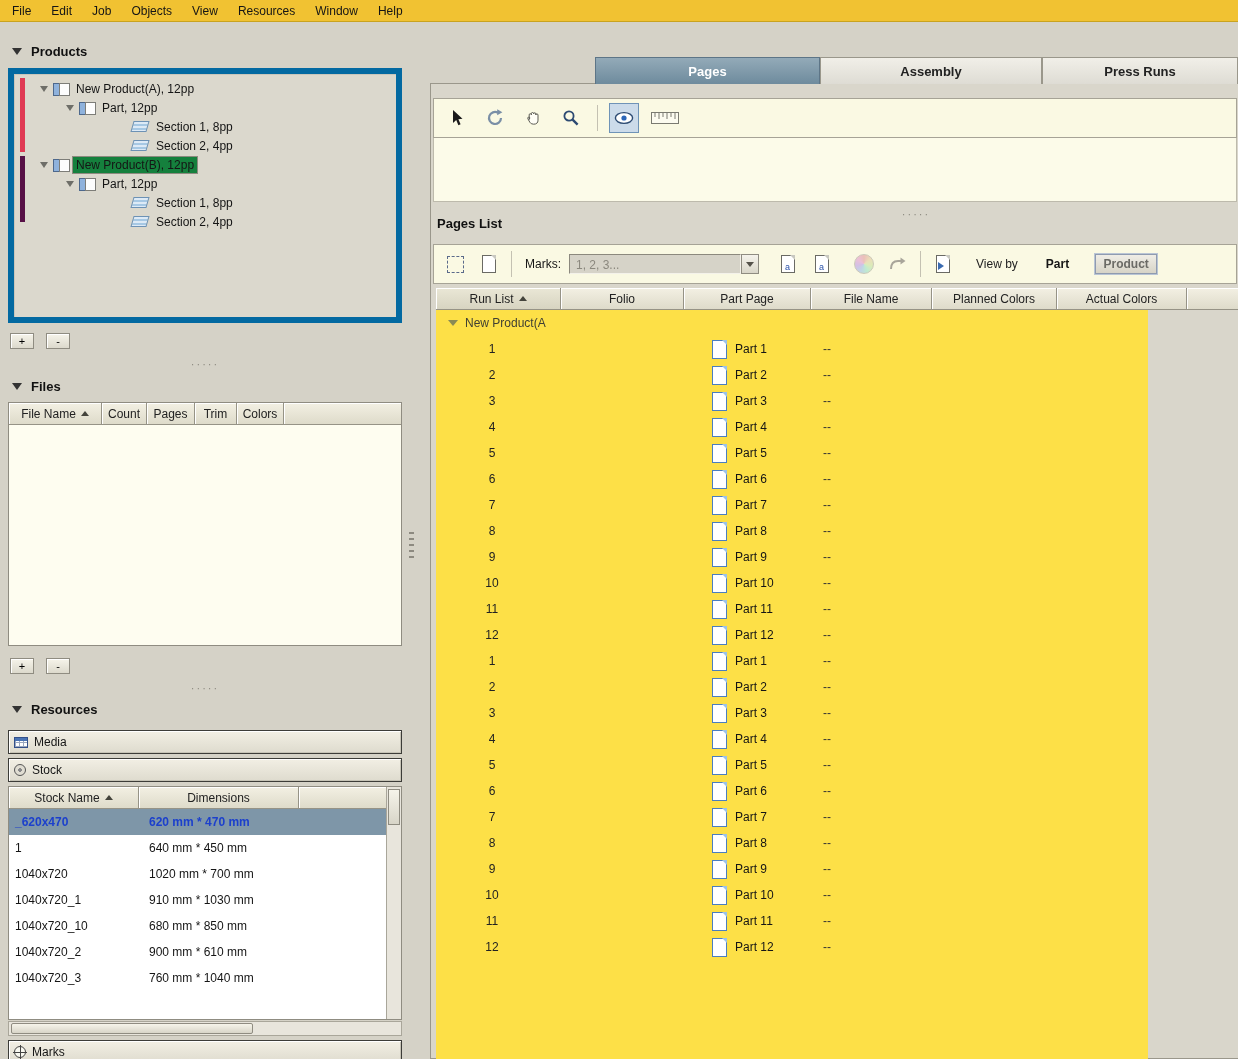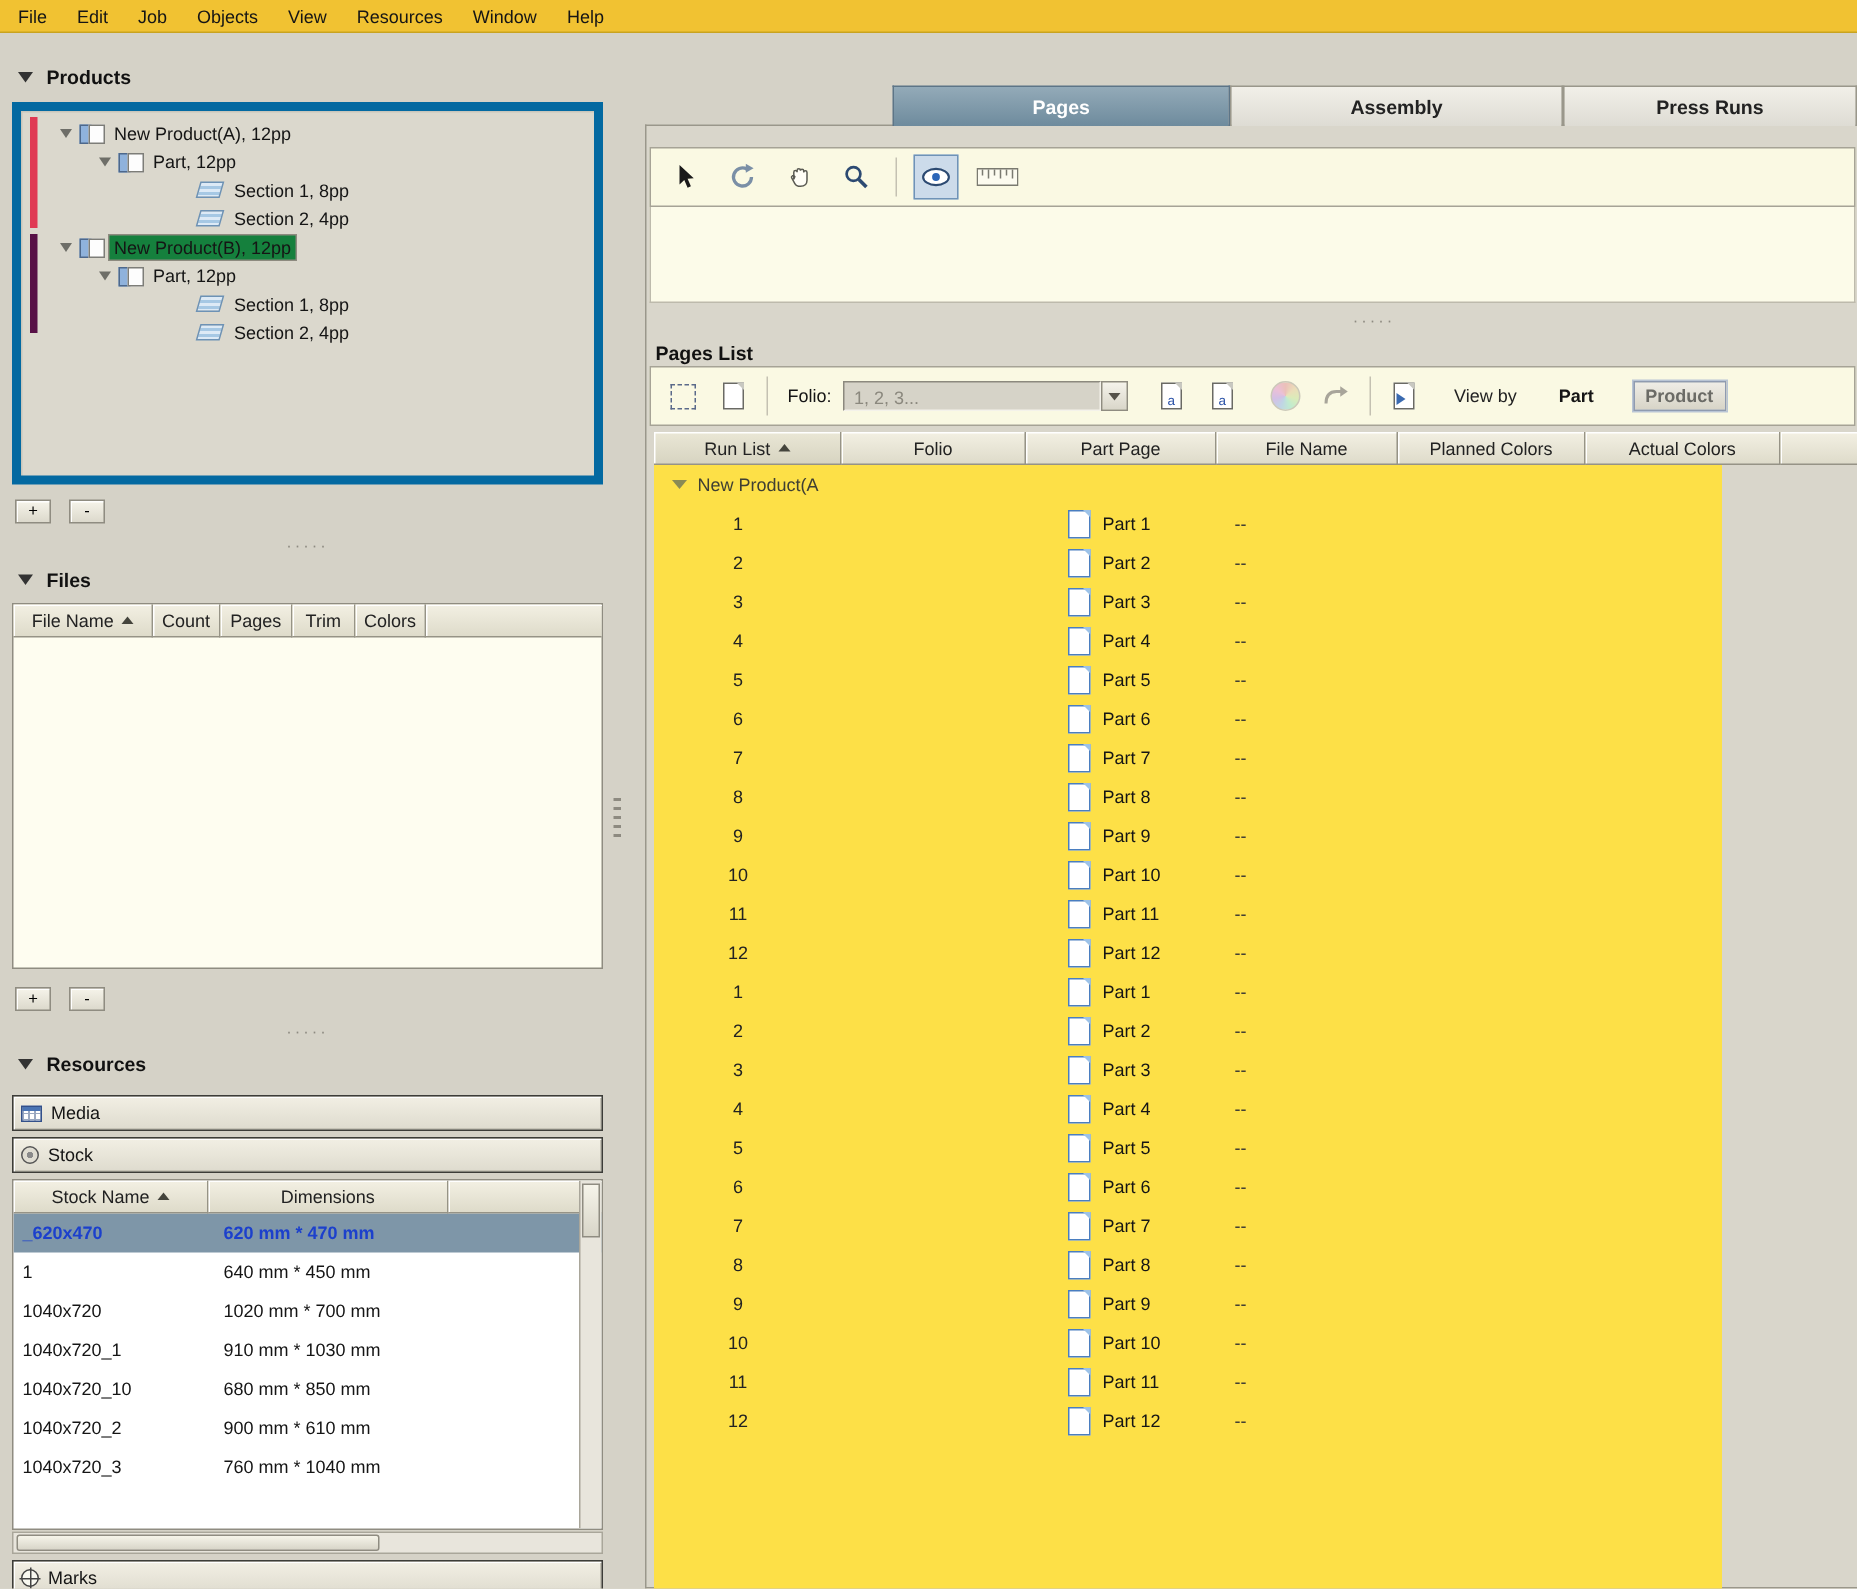--- a/index.html
+++ b/index.html
@@ -65,21 +65,21 @@
 
 
 .tab{position:absolute;top:57px;height:27px;display:flex;align-items:center;justify-content:center;font-weight:bold;font-size:13px;background:linear-gradient(#F1EFE8,#DEDCD4);border:1px solid #9a978b;border-bottom:none;color:#222;}
 .tab.active{background:linear-gradient(#93AAB8,#6E8B9D);color:#fff;border-color:#5d7587;}
 .main-panel{position:absolute;left:430px;top:83px;width:808px;height:976px;background:#D9D6CB;border:1px solid #9a978b;border-right:none;}
 .vtoolbar{position:absolute;left:2px;top:14px;width:804px;height:40px;background:#FAF9E3;border:1px solid #A6A396;display:flex;align-items:center;gap:8px;padding-left:8px;}
 .canvas-strip{position:absolute;left:2px;top:54px;width:804px;height:64px;background:#FCFBE9;border:1px solid #BDBAAC;border-top:none;}
 .tbtn{width:30px;height:30px;display:flex;align-items:center;justify-content:center;flex:none;}
 .tbtn.pressed{background:#CCDBEA;border:1px solid #6F93B7;}
 .tsep{width:1px;height:26px;background:#c4c1b2;margin:0 3px;flex:none;}
-.pl-title{position:absolute;left:6px;top:144px;font-weight:bold;font-size:13px;color:#111;}
+.pl-title{position:absolute;left:6px;top:132px;font-weight:bold;font-size:13px;color:#111;}
 .pl-toolbar{position:absolute;left:2px;top:160px;width:804px;height:40px;background:#FAF9E3;border:1px solid #A6A396;display:flex;align-items:center;gap:4px;padding-left:6px;}
 .icon-marquee{width:17px;height:17px;border:1px dashed #5a6a8a;}
 .icon-newpage,.icon-pagea,.icon-pagearrow{width:14px;height:18px;background:#fff;border:1px solid #6a6a64;position:relative;}
 .icon-newpage::before,.icon-pagea::before,.icon-pagearrow::before{content:"";position:absolute;right:-1px;top:-1px;width:0;height:0;border-left:5px solid transparent;border-top:5px solid #c8c8c0;}
 .icon-pagea::after{content:"a";position:absolute;left:3px;bottom:0px;font-size:9px;color:#2a52a8;}
 .icon-pagearrow::after{content:"";position:absolute;left:1px;bottom:2px;width:0;height:0;border-top:4px solid transparent;border-bottom:4px solid transparent;border-left:6px solid #3a6ab0;}
 .icon-wheel{width:20px;height:20px;border-radius:50%;border:1px solid #b8b5a8;background:conic-gradient(#e6a8a8,#e6d2a8,#cfe6a8,#a8e6c8,#a8c6e6,#c4a8e6,#e6a8d2,#e6a8a8);opacity:.7;}
 .folio-label{margin:0 4px 0 6px;}
 .combo{display:flex;align-items:center;flex:none;}
 .combo-text{width:172px;height:20px;background:#D6D3C8;border:1px solid;border-color:#8c897e #f4f2ea #f4f2ea #8c897e;color:#8b887e;padding:3px 6px;overflow:hidden;white-space:nowrap;}
@@ -316,21 +316,21 @@
   <div class="pl-title">Pages List</div>
 
   <div class="pl-toolbar">
     <div class="tbtn">
         <span class="icon-marquee"></span>
       </div>
     <div class="tbtn">
         <span class="icon-newpage"></span>
       </div>
     <span class="tsep"></span>
-    <span class="folio-label">Folio:</span>
+    <span class="folio-label">Marks:</span>
     <span class="combo">
       <span class="combo-text">1, 2, 3...</span>
       <span class="combo-btn">
           <span class="cb-arrow"></span>
         </span>
     </span>
     <div class="tbtn ml10">
         <span class="icon-pagea"></span>
       </div>
     <div class="tbtn">

